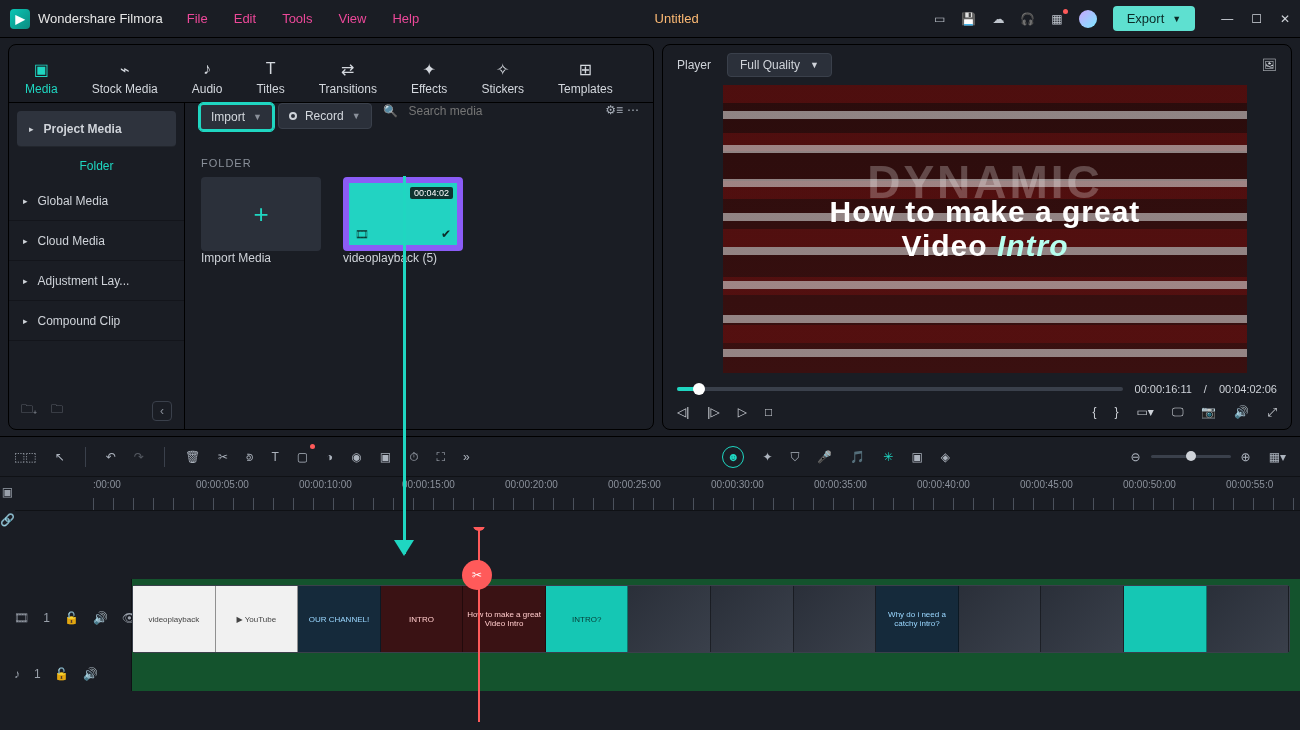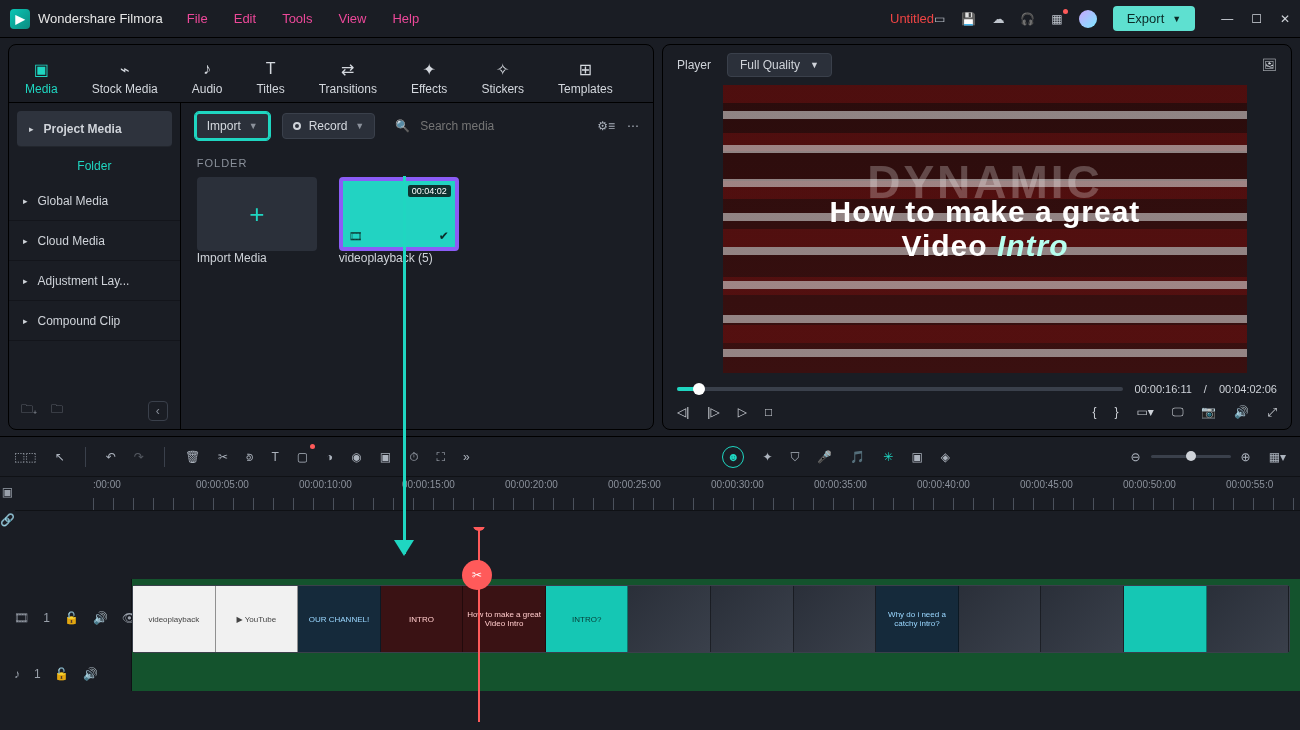--- a/index.html
+++ b/index.html
@@ -6,51 +6,51 @@
     --bg:#1a1d24; --bg2:#22262e; --bg3:#2b303a; --text:#cfd3d9; --muted:#8b919b;
     --accent:#1fd6c1; --accent2:#00c7b0; --dark:#0f1216;
   }
   *{box-sizing:border-box;font-family:"Segoe UI",Arial,sans-serif}
   body{margin:0;background:var(--bg);color:var(--text);width:1300px;height:730px;overflow:hidden;font-size:12px}
   .titlebar{height:38px;display:flex;align-items:center;padding:0 10px;background:var(--bg);border-bottom:1px solid #000}
   .logo{width:20px;height:20px;border-radius:4px;background:linear-gradient(135deg,#0ac6b5,#0b8b80);display:flex;align-items:center;justify-content:center;color:#fff;margin-right:8px;font-weight:bold}
   .appname{font-size:13px;color:#e6e6e6;margin-right:24px}
   .menus{display:flex;gap:26px}
   .menus span{color:#ec4899;font-size:13px;cursor:pointer}
-  .titlecenter{flex:1;text-align:right;color:#ef4444;font-size:13px}
+  .titlecenter{flex:1;text-align:center;color:#fdba74;font-size:13px}
   .titleright{display:flex;align-items:center;gap:16px}
   .titleright .ic{color:#bfc5cd;cursor:pointer}
   .export{background:#5ee0d0;color:#0b2b27;border-radius:4px;padding:5px 14px;display:flex;align-items:center;gap:8px;font-size:13px;cursor:pointer}
   .winbtns{display:flex;gap:18px;margin-left:10px;color:#cfd3d9}
   .mainrow{display:flex;height:398px}
   .leftpane{width:646px;background:var(--bg);border:1px solid #000;border-radius:8px;margin:6px 4px 6px 8px;display:flex;flex-direction:column;overflow:hidden}
   .tabstrip{display:flex;align-items:flex-end;height:58px;border-bottom:1px solid #000;padding:0 8px;gap:18px}
   .tab{display:flex;flex-direction:column;align-items:center;gap:4px;padding:6px 8px;color:#d4d8de;cursor:pointer;font-size:12px}
   .tab.active{color:var(--accent)}
   .tab .ticon{height:18px;display:flex;align-items:center;justify-content:center;font-size:16px}
   .mediabody{flex:1;display:flex;min-height:0}
   .sidecol{width:176px;border-right:1px solid #000;display:flex;flex-direction:column}
   .sideitem{height:40px;display:flex;align-items:center;gap:10px;padding:0 14px;color:#cfd3d9;cursor:pointer;border-bottom:1px solid #00000040}
   .sideitem.proj{background:#2e333d;height:36px;border-radius:4px;margin:8px 8px 4px 8px;padding:0 12px}
   .folder{color:var(--accent);text-align:center;padding:8px 0}
   .sidebottom{margin-top:auto;display:flex;gap:14px;padding:8px 12px;align-items:center;color:#8b919b}
   .sidecoll{margin-left:auto;width:20px;height:20px;border:1px solid #3a404b;border-radius:4px;display:flex;align-items:center;justify-content:center;cursor:pointer}
   .mediamain{flex:1;display:flex;flex-direction:column}
-  .toolbar2{height:46px;display:flex;align-items:center;gap:12px;padding:0 14px;border-bottom:1px solid #00000000}
+  .toolbar2{height:46px;display:flex;align-items:flex-start;gap:4px;padding:0 14px;border-bottom:1px solid #00000000}
   .btn{background:#2b303a;border:1px solid #3a404b;border-radius:4px;padding:5px 10px;display:flex;align-items:center;gap:8px;color:#d4d8de;cursor:pointer}
   .btn.import{border:2px solid var(--accent);outline:1px solid var(--accent);}
   .btn .dd{font-size:9px;color:#8b919b}
   .search{flex:1;display:flex;align-items:center;gap:8px;background:#0000;padding:0 8px;color:#8b919b;border-radius:4px}
   .searchinput{background:transparent;border:none;color:#d946ef;outline:none;font-size:12px;flex:1}
   .icbtn{color:#a9b0ba;cursor:pointer}
   .sectionlabel{color:#8b919b;font-size:11px;padding:8px 16px;letter-spacing:1px}
   .grid{display:flex;gap:22px;padding:0 16px}
   .card{width:120px;cursor:pointer}
   .thumb{width:120px;height:74px;border-radius:4px;background:#2b303a;display:flex;align-items:center;justify-content:center}
-  .thumb.teal{background:#22d3c2;position:relative;border:4px solid #8b5cf6}
+  .thumb.teal{background:#22d3c2;position:relative;border:6px solid #8b5cf6}
   .dur{position:absolute;top:4px;right:4px;background:#0b0b0bcc;font-size:9px;padding:1px 4px;border-radius:2px;color:#fff}
   .check{position:absolute;bottom:4px;right:6px;color:#0b2b27;font-size:12px}
   .filmic{position:absolute;bottom:4px;left:6px;color:#0b2b27;font-size:11px}
   .caption{font-size:12px;color:#cfd3d9}
   .player{flex:1;margin:6px 8px 6px 4px;background:var(--bg);border:1px solid #000;border-radius:8px;display:flex;flex-direction:column;overflow:hidden}
   .playerhead{height:40px;display:flex;align-items:center;gap:16px;padding:0 14px}
   .quality{background:#2b303a;border:1px solid #3a404b;border-radius:4px;padding:4px 12px;display:flex;align-items:center;gap:10px;cursor:pointer}
   .preview{flex:1;margin:0 44px 6px 60px;background:linear-gradient(180deg,#2a0c0c,#3a1010);position:relative;display:flex;align-items:center;justify-content:center;overflow:hidden}
   .glitch{position:absolute;inset:0;background:repeating-linear-gradient(180deg,#00000000 0 26px,#d2d2d299 26px 34px)}
   .glitch2{position:absolute;inset:0;background:repeating-linear-gradient(180deg,#66101099 0 18px,#00000000 18px 48px)}

